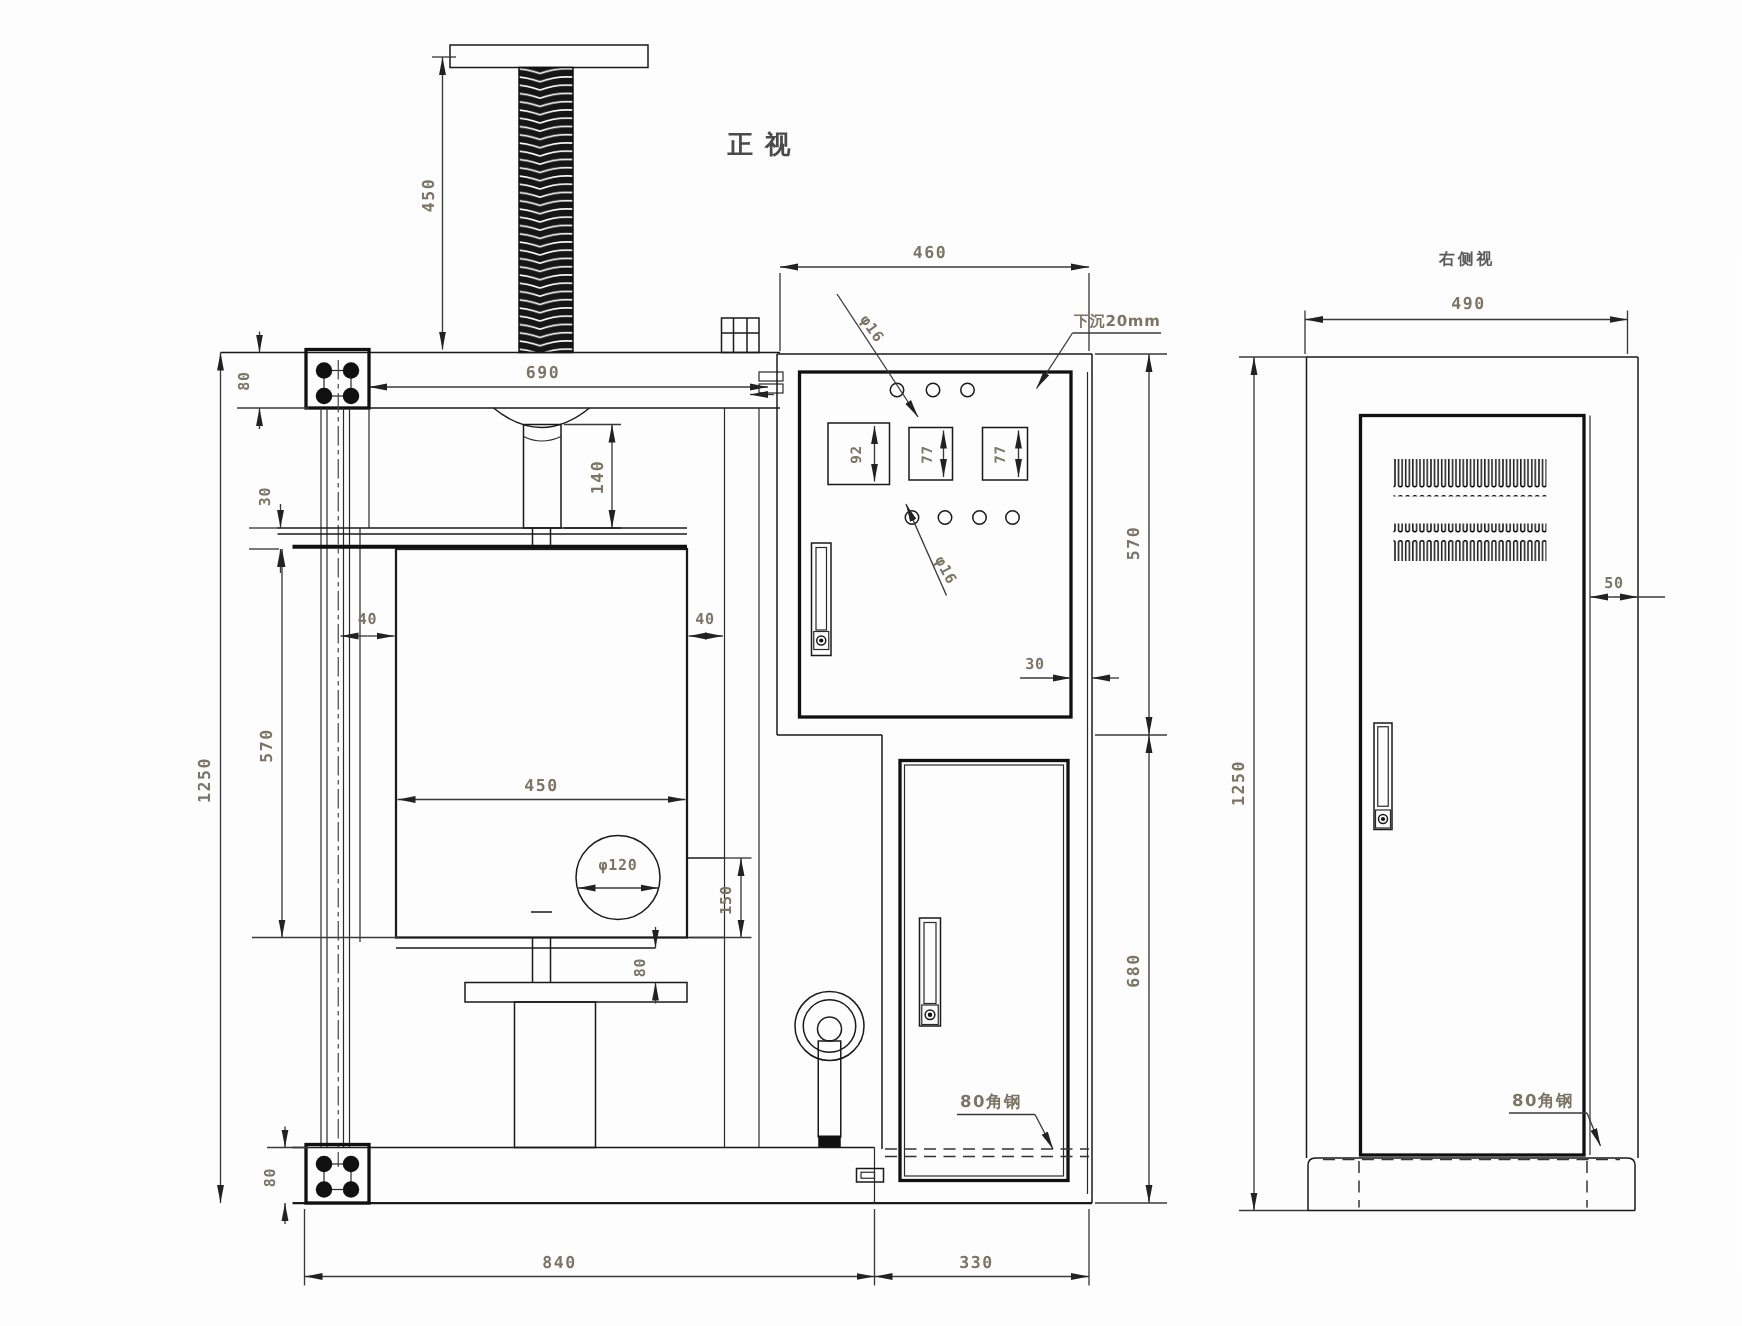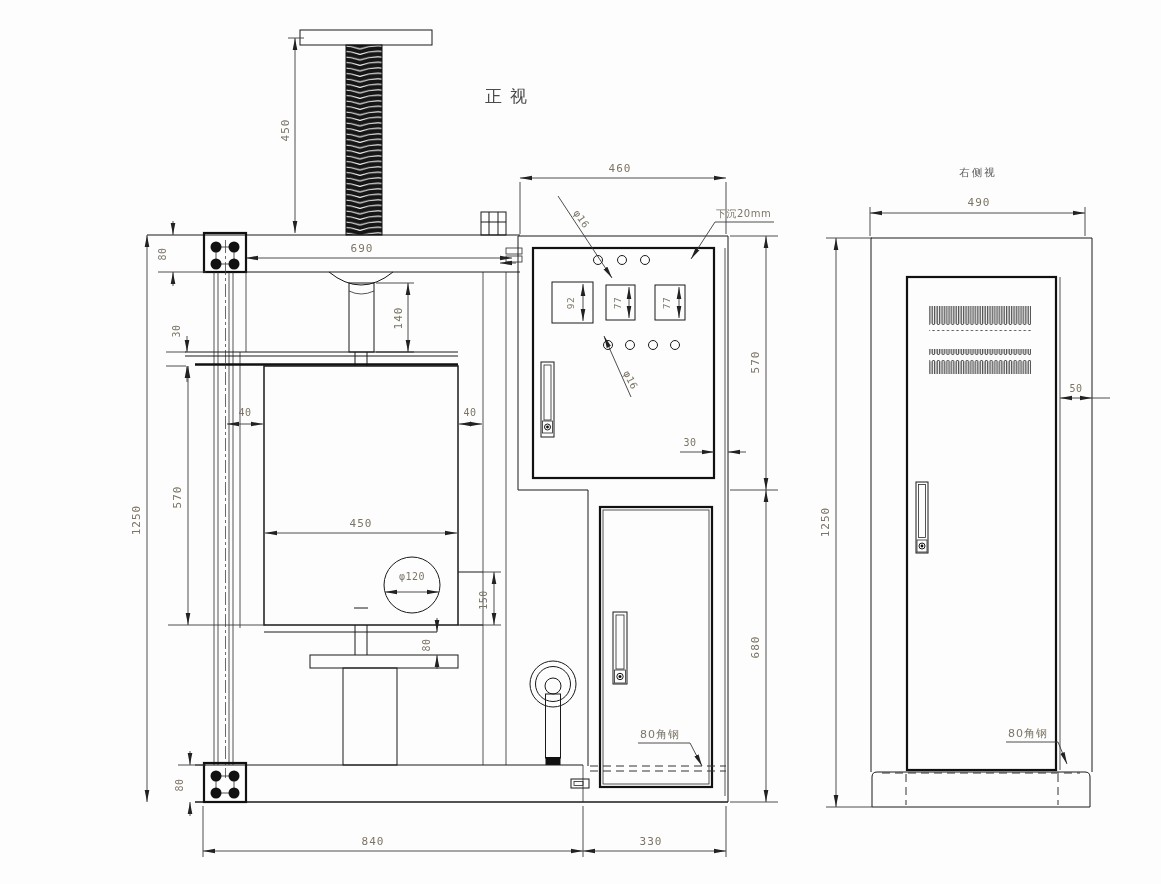--- a/index.html
+++ b/index.html
@@ -1,16 +1,16 @@
 <!DOCTYPE html>
 <html><head>
 <meta charset="utf-8">
 <style>
   html,body{margin:0;padding:0;background:#fff;}
-  .canvas{width:1161px;height:884px;background:#fdfdfd;position:relative;overflow:hidden;}
+  .canvas{width:1161px;height:884px;background:#fdfdfd;position:relative;overflow:hidden;font-weight:bold;}
   svg{display:block;}
   .s{stroke:#1a1a1a;stroke-width:1;fill:none;}
   .s2{stroke:#111;stroke-width:2.2;fill:none;}
   .s15{stroke:#1a1a1a;stroke-width:1.5;fill:none;}
   .sthin{stroke:#2a2a2a;stroke-width:0.8;fill:none;}
   .dim{stroke:#3a3a3a;stroke-width:0.9;fill:none;}
   .cl{stroke:#444;stroke-width:0.8;fill:none;stroke-dasharray:13,3,3,3;}
   .dash{stroke:#333;stroke-width:1;fill:none;stroke-dasharray:8,5;}
   .blk{fill:#111;stroke:none;}
   text{font-family:"DejaVu Sans Mono","Liberation Mono",monospace;fill:#7c7566;}

